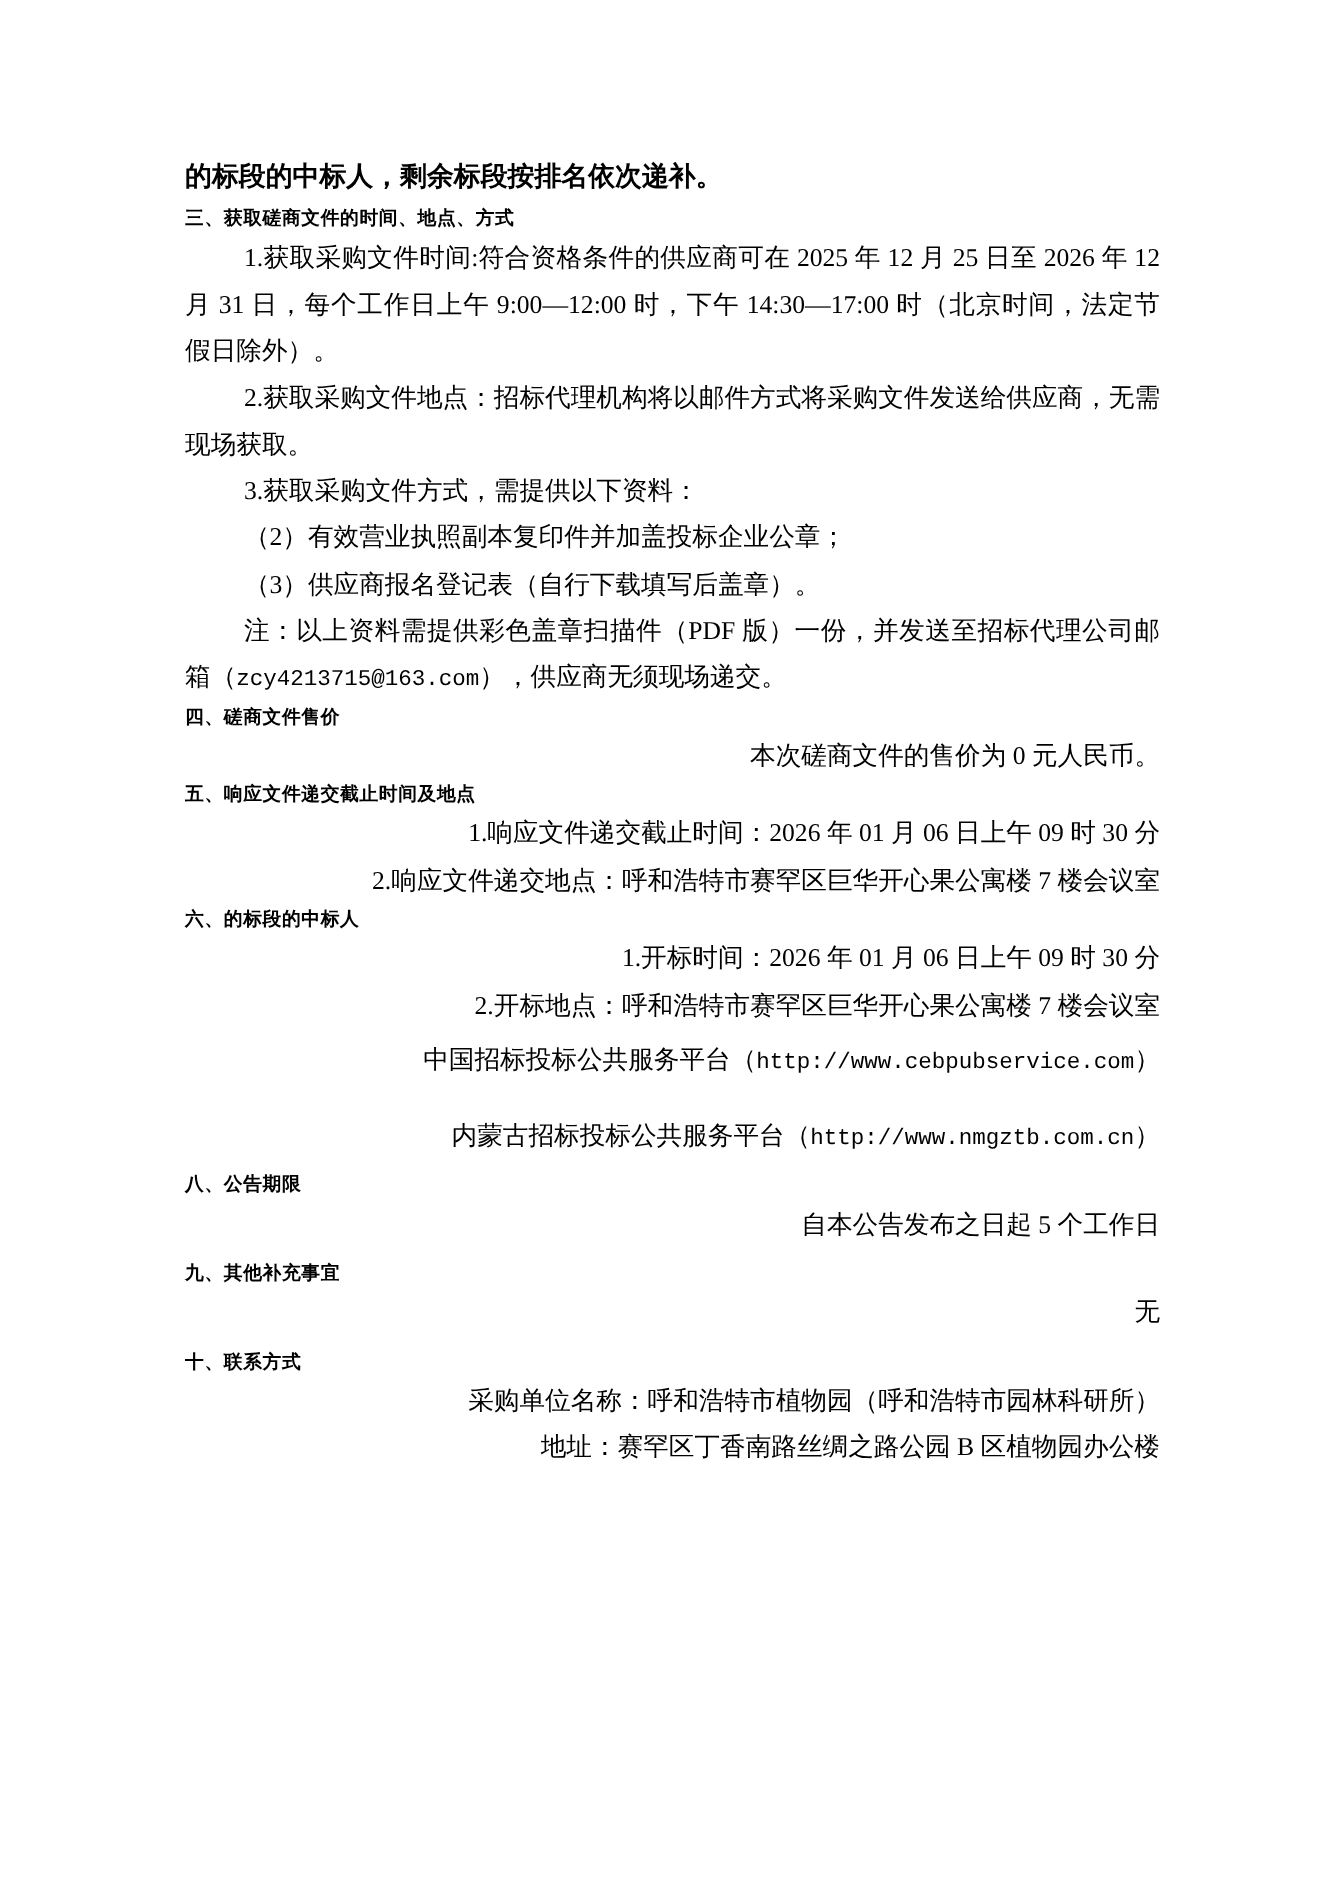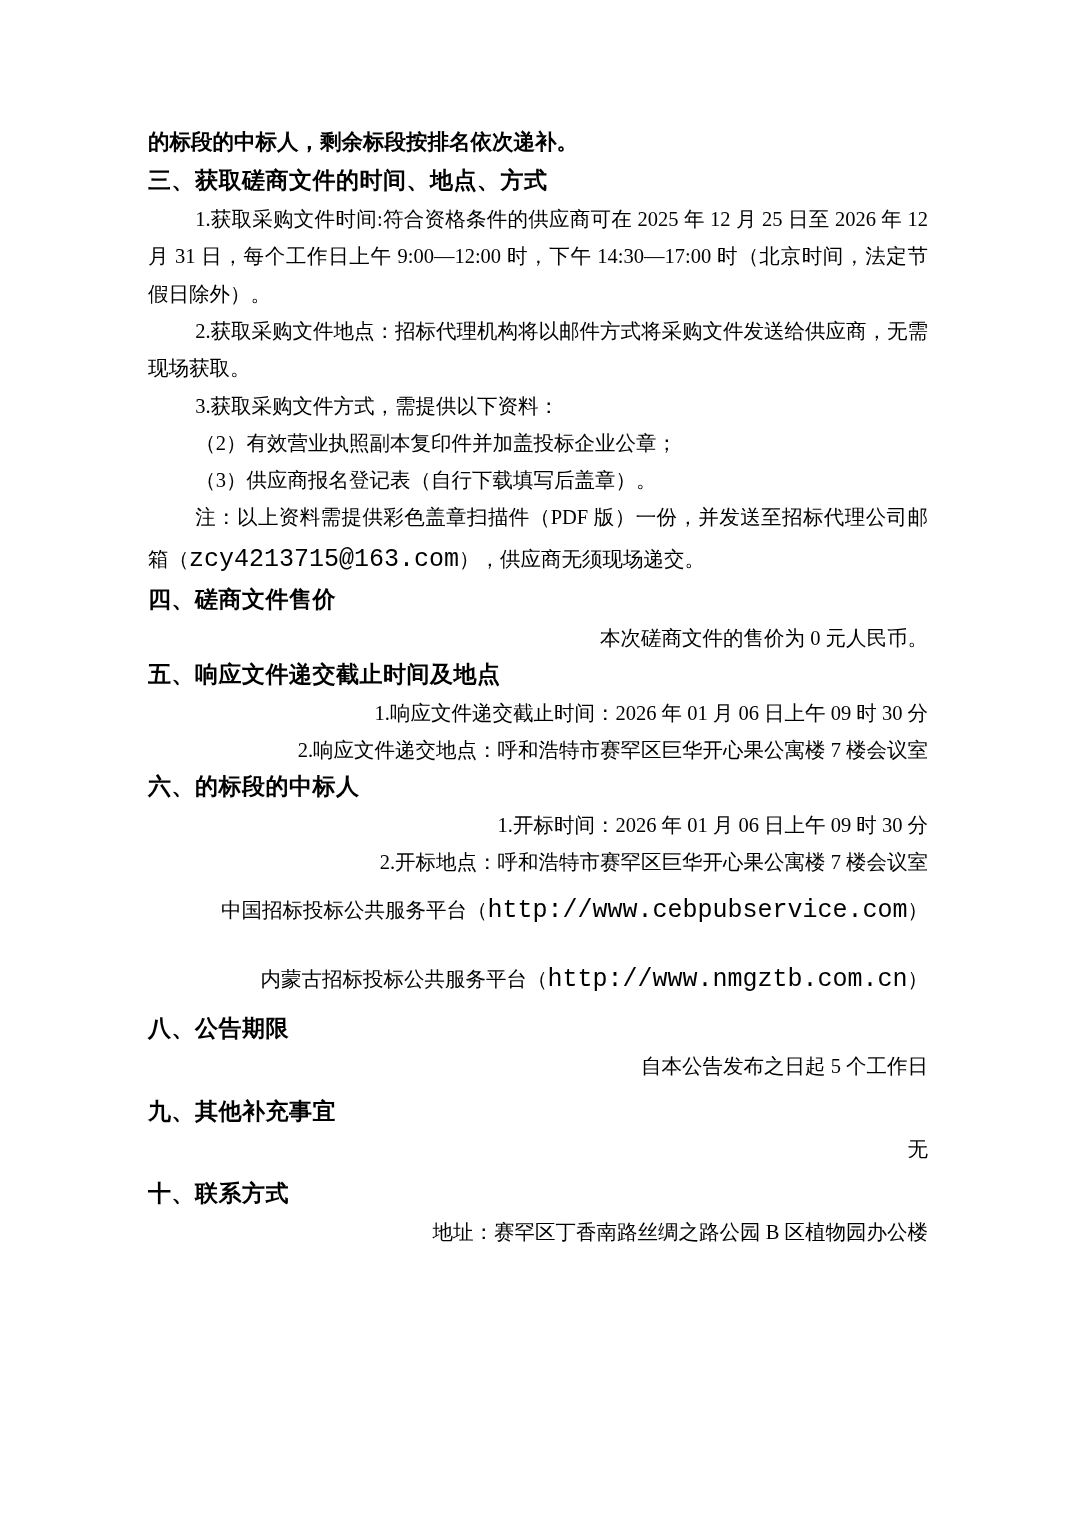--- a/index.html
+++ b/index.html
@@ -25,21 +25,21 @@
   .content {
     position: absolute;
     left: 148px;
     top: 125px;
     width: 780px;
   }
   
   .h-sec {
     font-family: Liberation Sans, sans-serif;
     font-weight: bold;
-    font-size: 23px;
+    font-size: 15px;
     letter-spacing: 0.5px;
     margin: 0 0 2px 0;
     line-height: 1.55;
   }
   .p {
     font-size: 20.5px;
     line-height: 1.82;
     margin: 0;
     text-align: justify;
     text-justify: inter-ideograph;
@@ -56,21 +56,21 @@
   }
   .lead-bold {
     font-family: "DejaVu Sans", sans-serif;
     font-weight: bold;
     font-size: 21.5px;
     line-height: 1.6;
     margin: 0 0 4px 0;
   }
   .mono {
     font-family: "Liberation Mono", "DejaVu Sans Mono", monospace;
-    font-size: 25px;
+    font-size: 18px;
   }
 
   
   .stamp {
     position: absolute;
     right: 0px;
     top: 395px;
     width: 46px;
     height: 185px;
     overflow: hidden;
@@ -137,20 +137,21 @@
     <p class="p-sub" style="margin-top:6px;"><span>中国招标投标公共服务平台（</span><span class="mono">http://www.cebpubservice.com</span><span>）</span></p>
     <p class="p-sub" style="margin-top:24px;"><span>内蒙古招标投标公共服务平台（</span><span class="mono">http://www.nmgztb.com.cn</span><span>）</span></p>
 
     <div class="h-sec" style="margin-top:8px;">八、公告期限</div>
     <p class="p-sub">自本公告发布之日起 5 个工作日</p>
 
     <div class="h-sec" style="margin-top:8px;">九、其他补充事宜</div>
     <p class="p-sub">无</p>
 
     <div class="h-sec" style="margin-top:8px;">十、联系方式</div>
+    <p class="p-sub">采购单位名称：呼和浩特市植物园（呼和浩特市园林科研所）</p>
     <p class="p-sub">地址：赛罕区丁香南路丝绸之路公园 B 区植物园办公楼</p>
 
   </div>
 
   <div class="stamp">
     <div class="stamp-text-top">同意</div>
     <div class="star">★</div>
     <div class="stamp-text-bottom">2025</div>
   </div>
 

